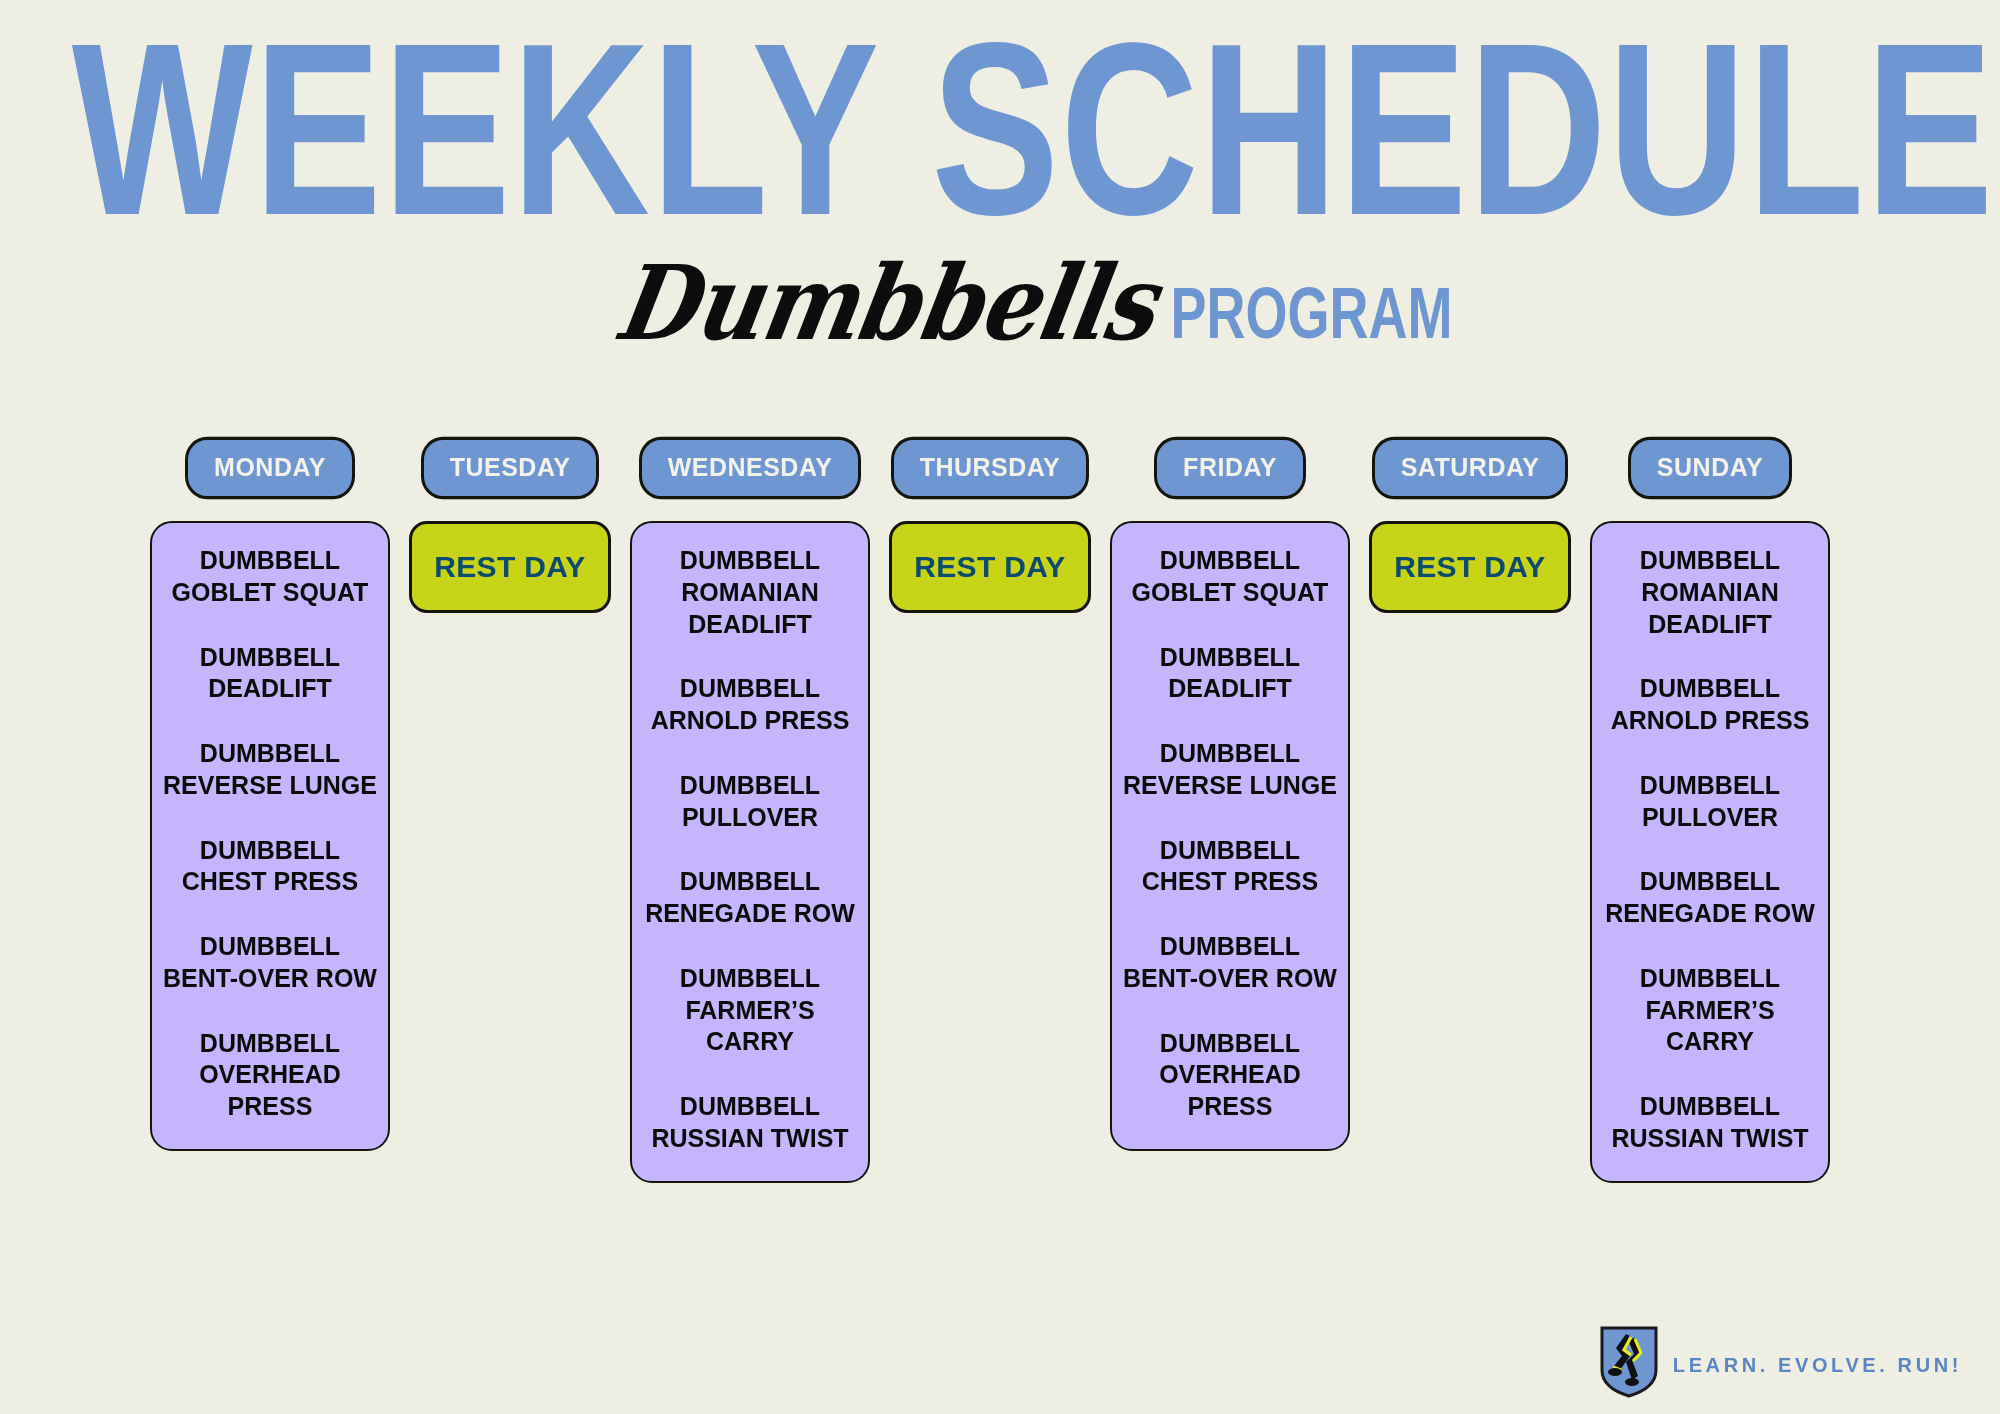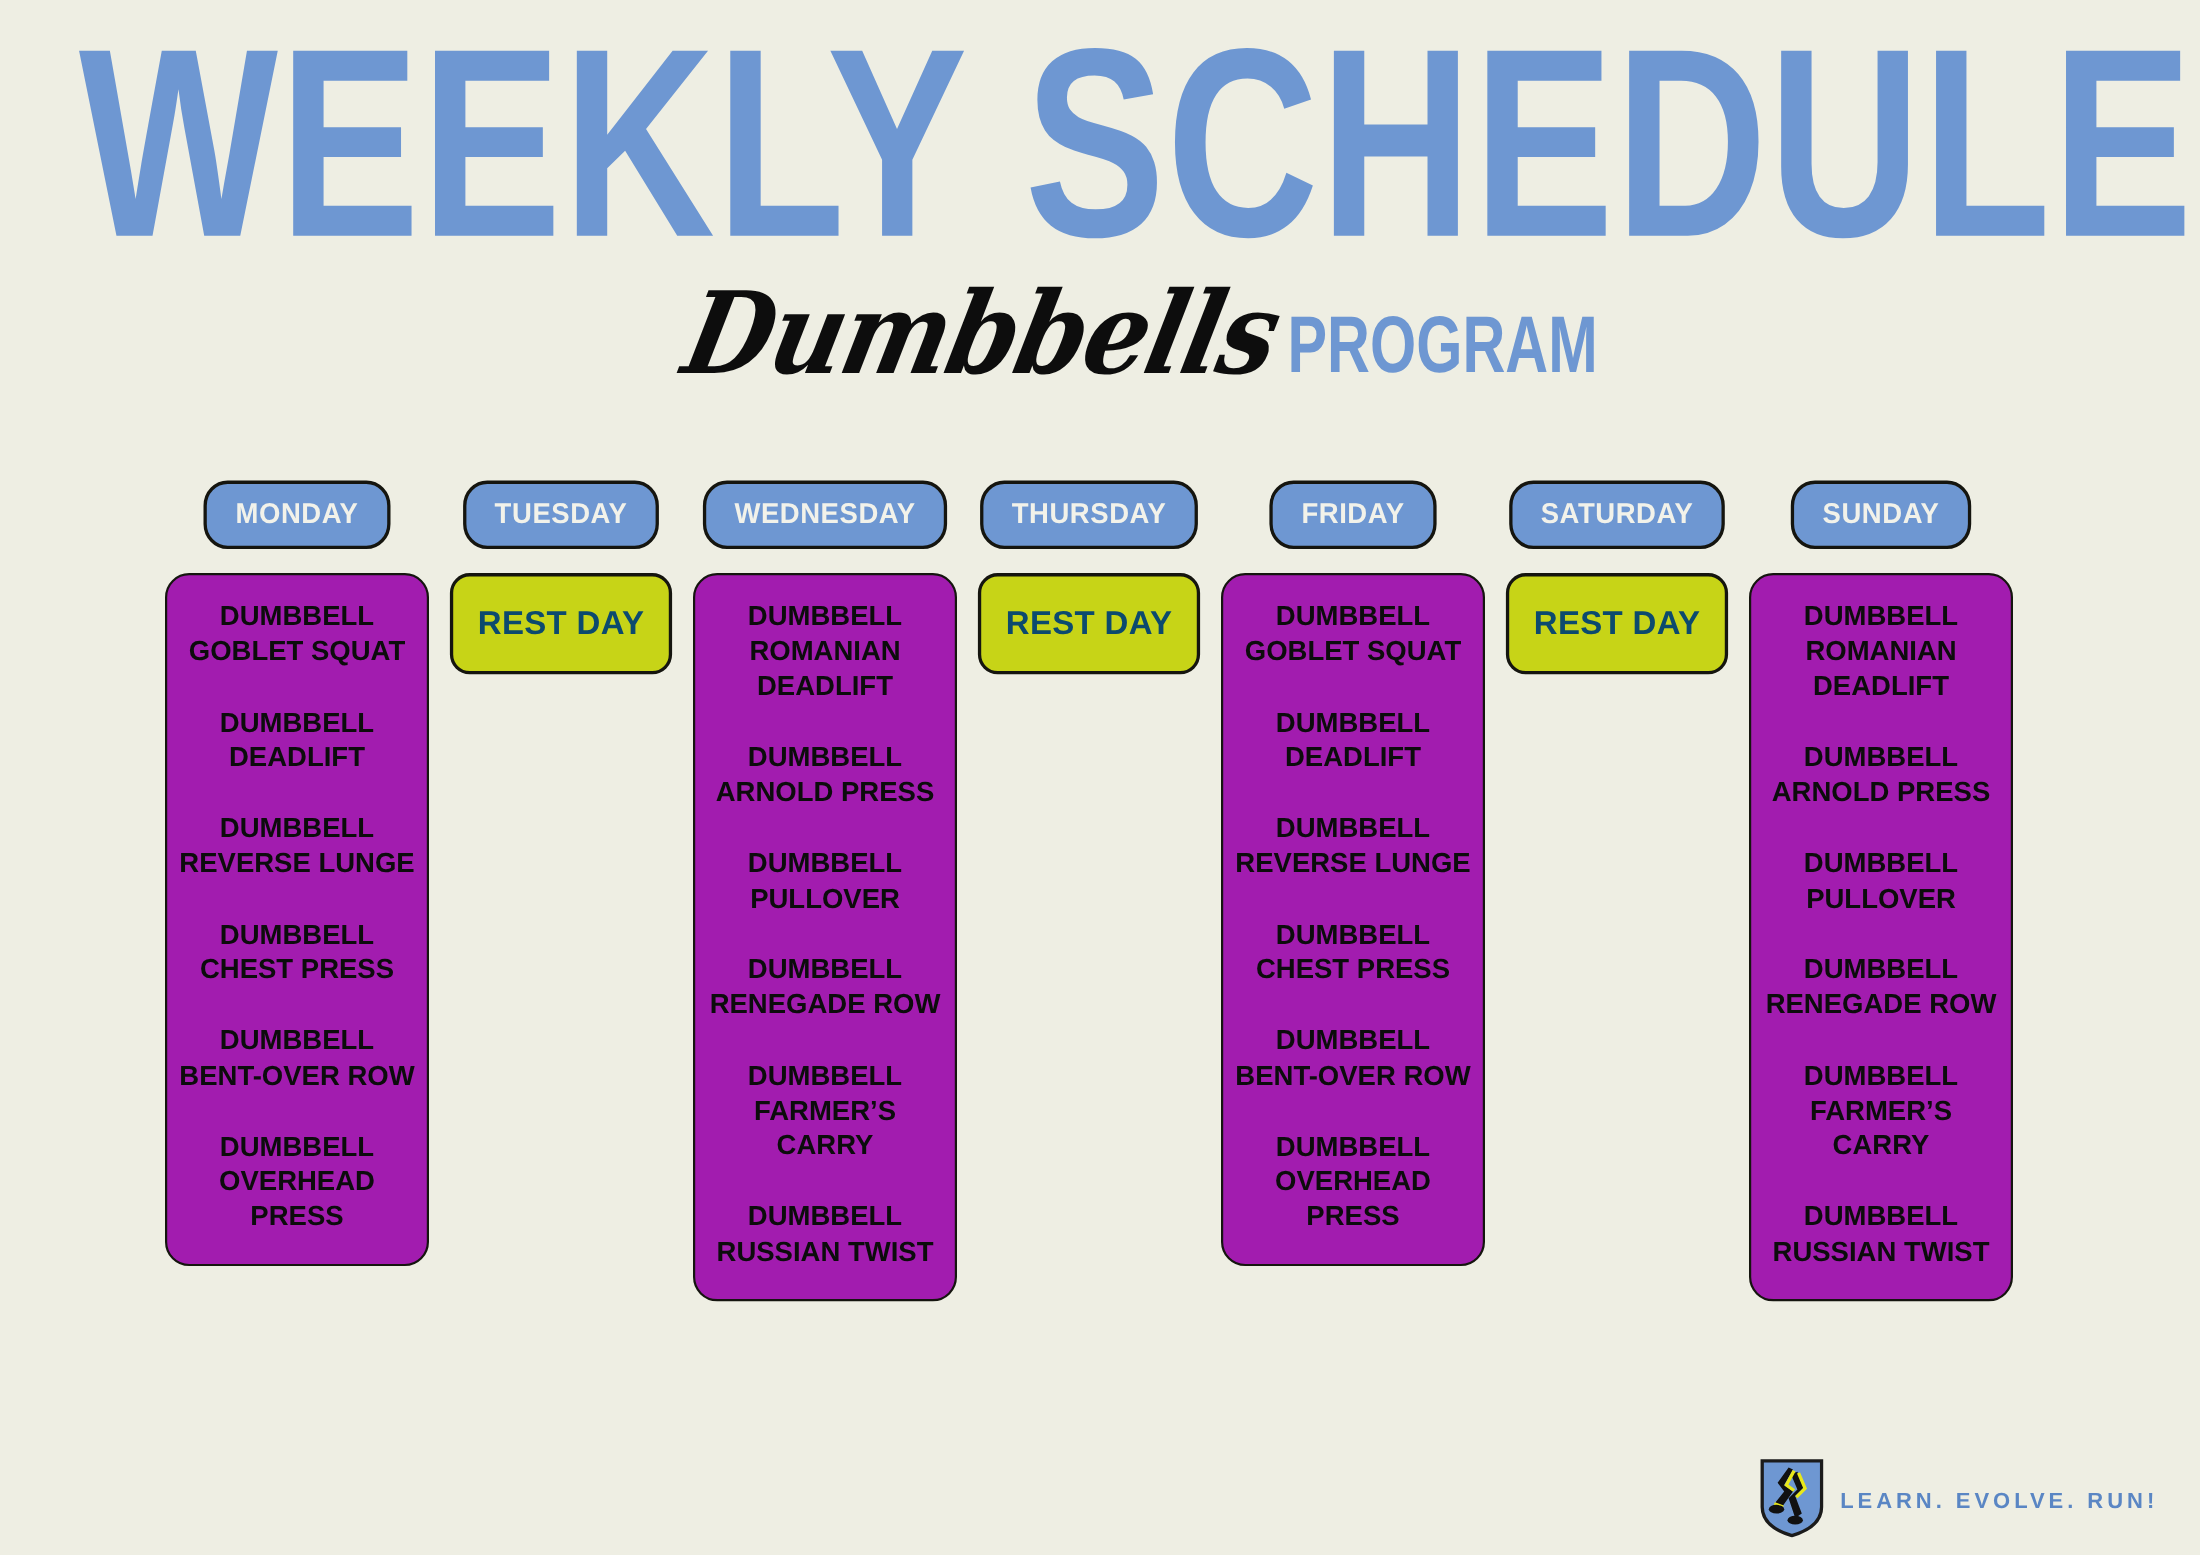--- a/index.html
+++ b/index.html
@@ -108,21 +108,21 @@
     letter-spacing: 0.3px;
     padding: 26px 22px;
     margin-top: 23px;
     text-align: center;
     white-space: nowrap;
     box-sizing: border-box;
   }
 
   .exercise-card {
     margin-top: 23px;
-    background: #a21caf;
+    background: #c4b5fd;
     border: 2px solid #15150f;
     border-radius: 22px;
     width: 100%;
     box-sizing: border-box;
     padding: 22px 10px 26px;
     display: flex;
     flex-direction: column;
     align-items: center;
   }
   .exercise {

